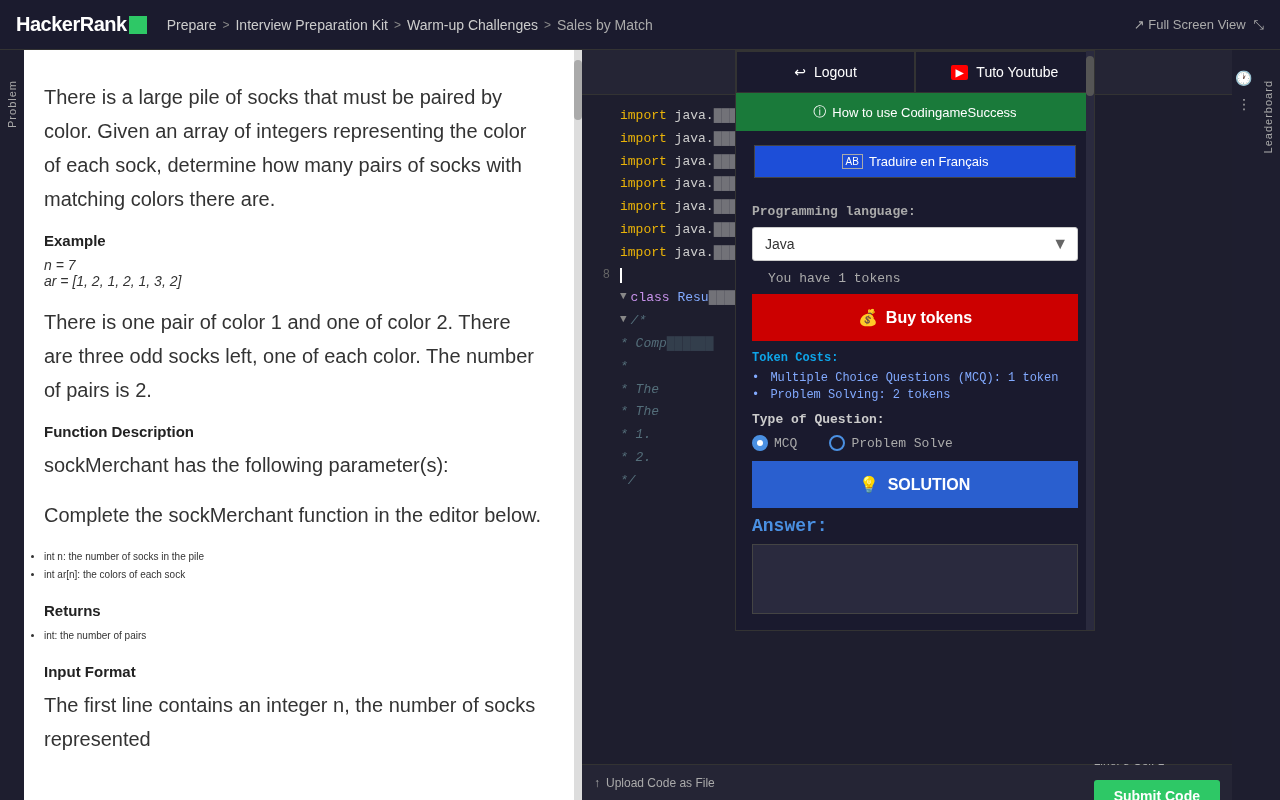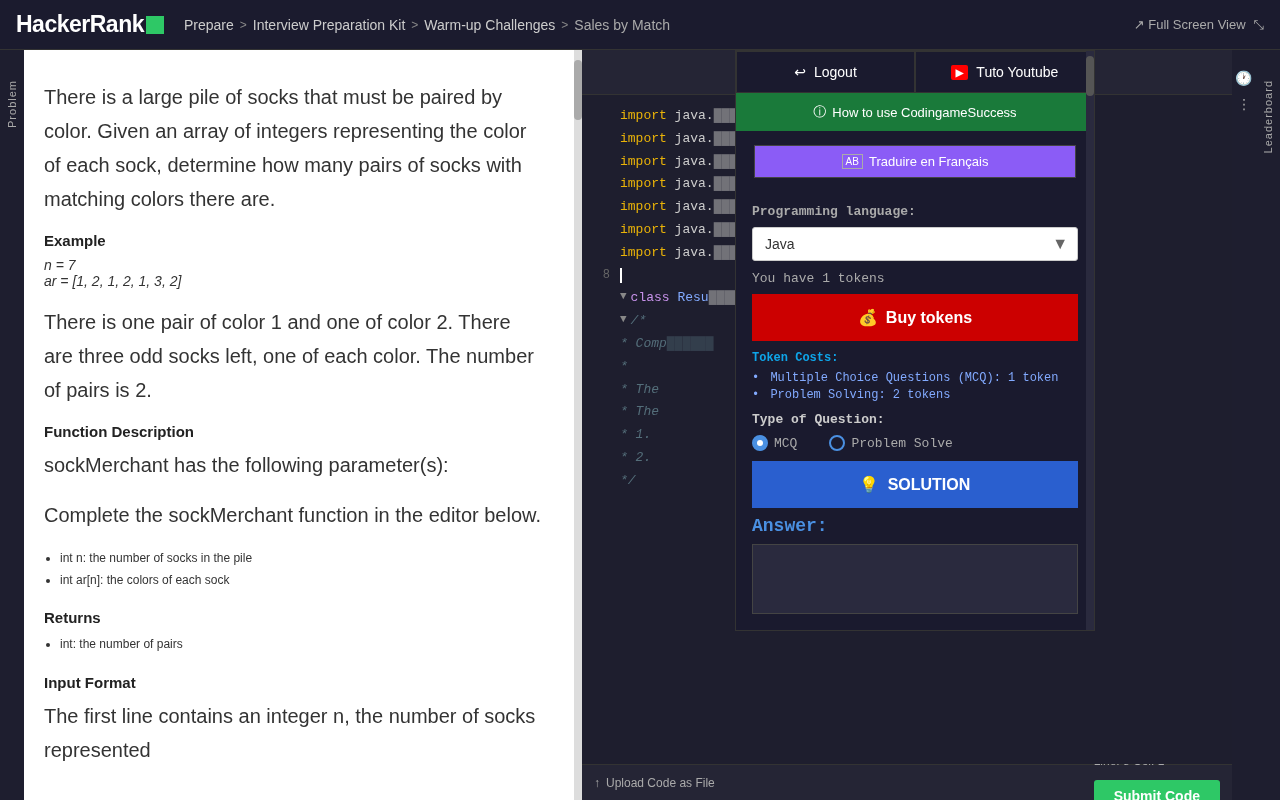--- a/index.html
+++ b/index.html
@@ -15,21 +15,21 @@
       border-bottom: 1px solid #333;
       position: relative;
       z-index: 10;
     }
     .navbar-brand {
       display: flex;
       align-items: center;
       margin-right: 20px;
     }
     .brand-text {
-      font-size: 23px;
+      font-size: 20px;
       font-weight: bold;
       color: #fff;
       letter-spacing: -0.5px;
     }
     .brand-icon {
       width: 18px;
       height: 18px;
       background: #2ec866;
       margin-left: 2px;
       display: inline-block;
@@ -95,21 +95,21 @@
       position: relative;
     }
     .problem-panel::-webkit-scrollbar { width: 8px; }
     .problem-panel::-webkit-scrollbar-track { background: #f0f0f0; }
     .problem-panel::-webkit-scrollbar-thumb { background: #ccc; border-radius: 4px; }
 
     .problem-text { font-size: 20px; line-height: 1.7; color: #333; margin-bottom: 16px; }
     .problem-section-title { font-weight: bold; font-size: 15px; margin-bottom: 8px; color: #222; }
     .problem-example { margin-bottom: 16px; }
     .math-text { font-style: italic; font-size: 14px; }
-    .list-item { margin-left: 16px; font-size: 12px; line-height: 1.8; list-style: disc; }
+    .list-item { font-size: 10px; line-height: 1.8; list-style: disc; }
 
     
     .scroll-bar-area {
       width: 8px;
       background: #ddd;
       position: relative;
     }
     .scroll-thumb {
       width: 8px;
       height: 60px;
@@ -287,21 +287,21 @@
       text-align: center;
       font-size: 13px;
       cursor: pointer;
       display: flex;
       align-items: center;
       justify-content: center;
       gap: 6px;
     }
 
     .popup-translate {
-      background: #8b5cf6;
+      background: #1d4ed8;
       border: 1px solid #444;
       color: #fff;
       padding: 8px 20px;
       margin: 8px auto;
       font-size: 13px;
       cursor: pointer;
       display: flex;
       align-items: center;
       justify-content: center;
       gap: 6px;
@@ -341,21 +341,21 @@
       top: 50%;
       transform: translateY(-50%);
       color: #666;
       pointer-events: none;
     }
 
     .tokens-info {
       font-family: 'Courier New', monospace;
       font-size: 13px;
       color: #aaa;
-      margin: 8px 0;
+      margin: 8px 16px;
     }
 
     .buy-tokens-btn {
       background: #cc0000;
       color: #fff;
       border: none;
       width: 100%;
       padding: 14px 0;
       font-size: 16px;
       font-weight: bold;

